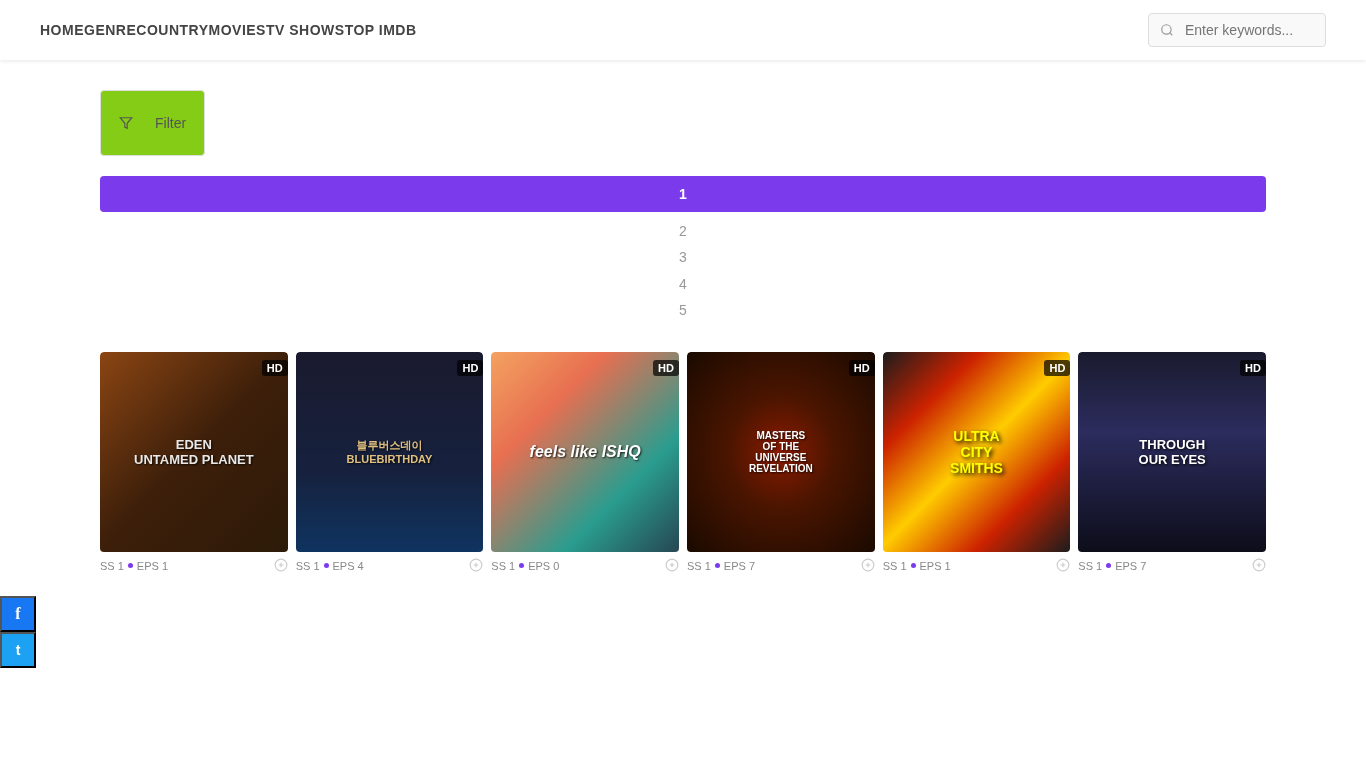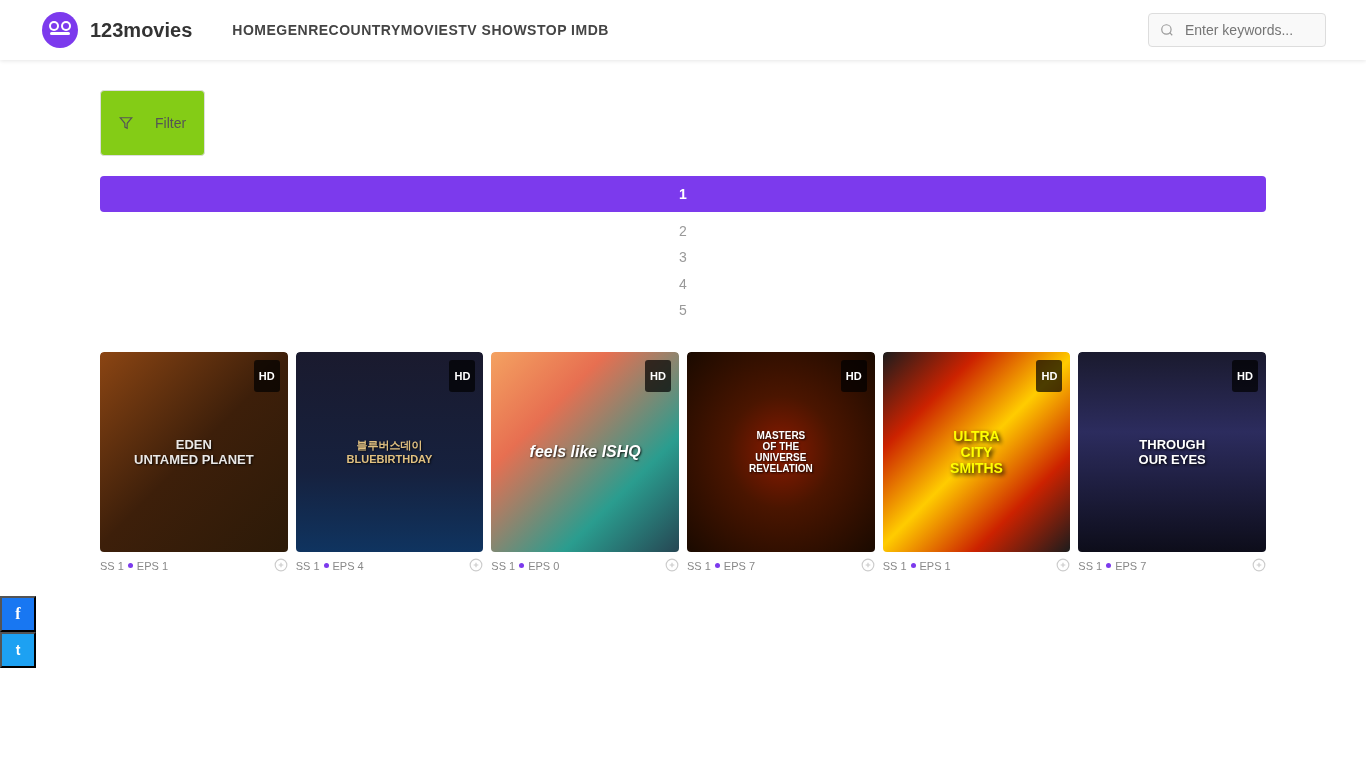--- a/index.html
+++ b/index.html
@@ -137,26 +137,26 @@
     }
     .movie-card {
       position: relative;
       cursor: pointer;
       border-radius: 4px;
       overflow: hidden;
     }
     .hd-badge {
       position: absolute;
       top: 8px;
-      right: 8px;
+      right: 0;
       background: rgba(0,0,0,0.7);
       color: #fff;
       font-size: 11px;
       font-weight: bold;
-      padding: 10px 5px;
+      padding: 2px 5px;
       border-radius: 3px;
     }
     .movie-info {
       padding: 6px 0;
       font-size: 11px;
       color: #888;
     }
     .movie-meta {
       display: flex;
       align-items: center;
@@ -216,31 +216,20 @@
       font-weight: bold;
       text-align: center;
       padding: 4px;
       text-shadow: 1px 1px 2px rgba(0,0,0,0.8);
     }
   </style>
 </head>
 <body>
 
 <header class="header">
-  <a class="logo-area" href="#">
-    <svg class="logo-icon" viewBox="0 0 40 40" xmlns="http://www.w3.org/2000/svg">
-      <circle cx="20" cy="20" r="18" fill="#7c3aed"></circle>
-      <circle cx="14" cy="16" r="5" fill="#fff"></circle>
-      <circle cx="26" cy="16" r="5" fill="#fff"></circle>
-      <circle cx="14" cy="16" r="3" fill="#7c3aed"></circle>
-      <circle cx="26" cy="16" r="3" fill="#7c3aed"></circle>
-      <rect x="10" y="22" width="20" height="3" rx="1.5" fill="#fff"></rect>
-    </svg>
-    <span class="logo-text">123movies</span>
-  </a>
 
   <nav class="nav">
     <a class="nav-item" href="#">HOME</a>
     <a class="nav-item" href="#">GENRE</a>
     <a class="nav-item" href="#">COUNTRY</a>
     <a class="nav-item" href="#">MOVIES</a>
     <a class="nav-item" href="#">TV SHOWS</a>
     <a class="nav-item" href="#">TOP IMDB</a>
   </nav>
 

